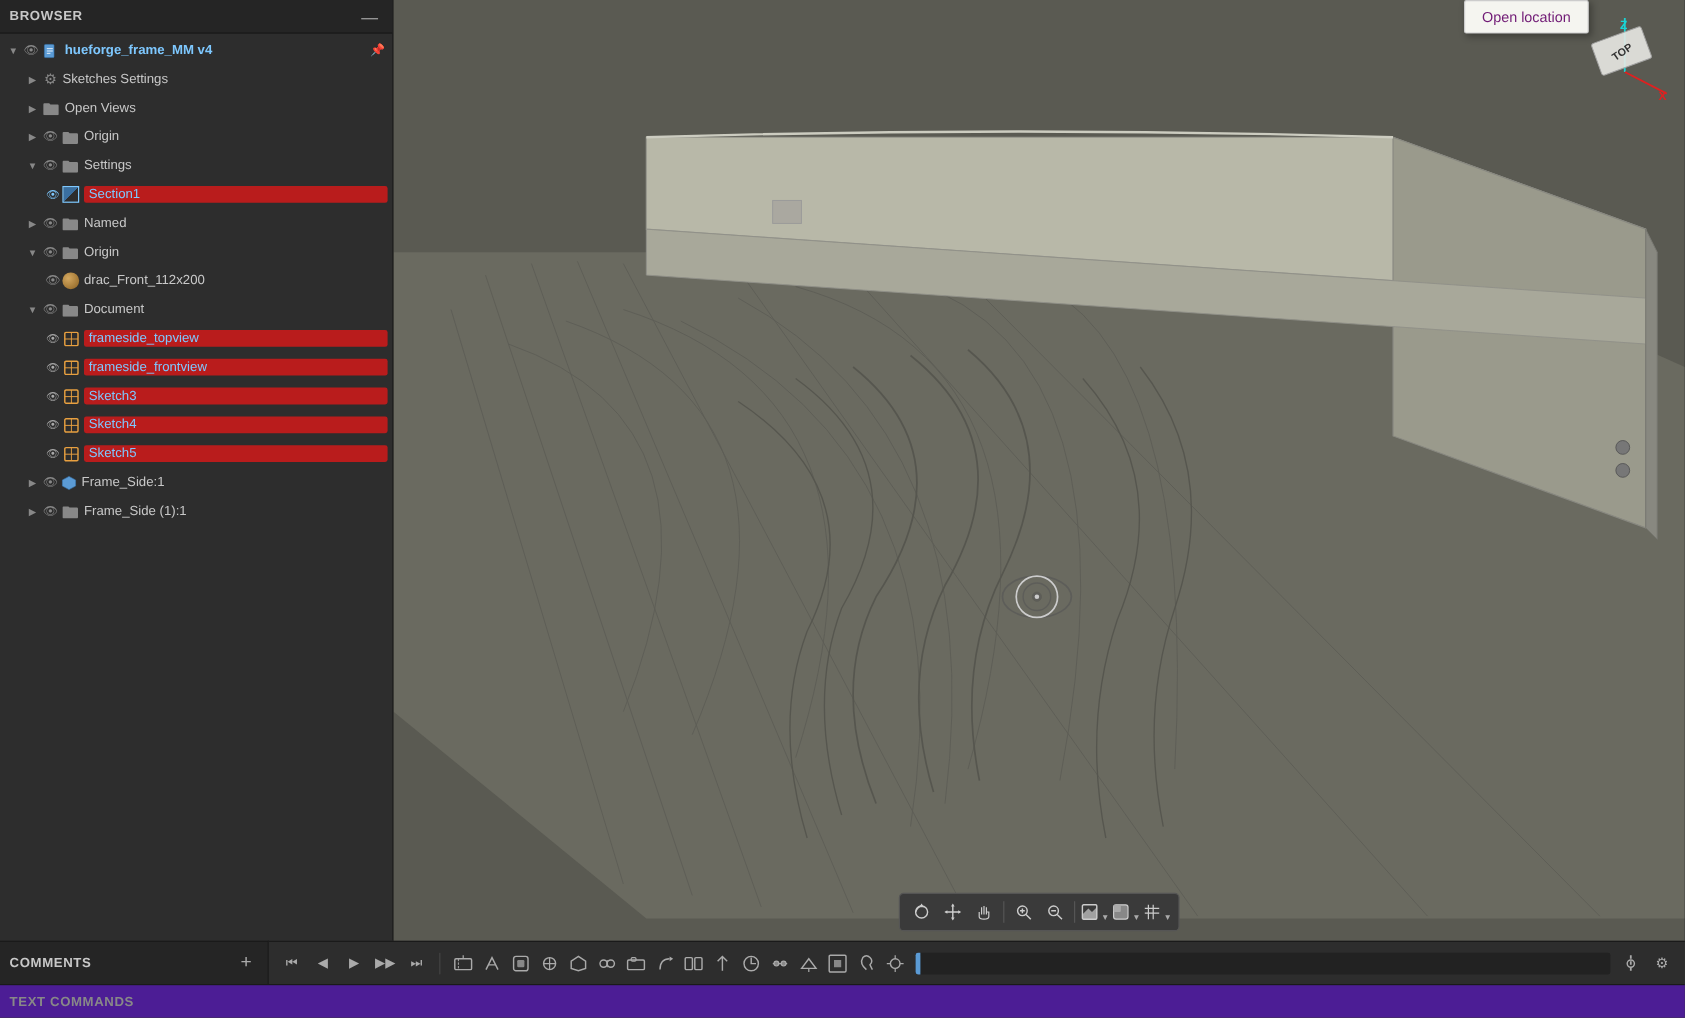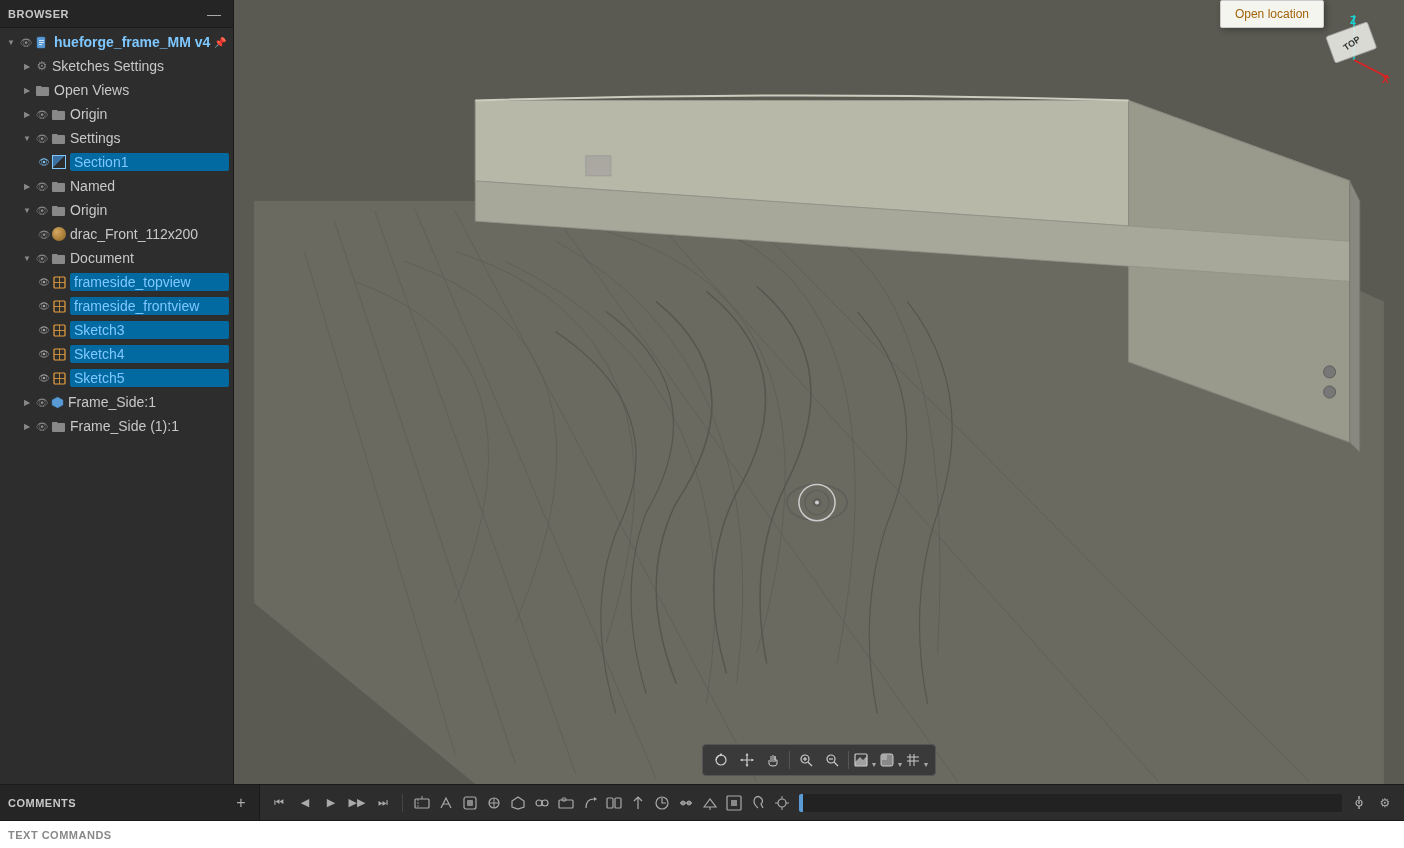--- a/index.html
+++ b/index.html
@@ -7,21 +7,21 @@
 
     
     .main-area {
       display: flex;
       flex: 1;
       overflow: hidden;
     }
 
     
     .sidebar {
-      width: 234px;
+      width: 328px;
       background: #2d2d2d;
       display: flex;
       flex-direction: column;
       border-right: 1px solid #1a1a1a;
       flex-shrink: 0;
     }
 
     .sidebar-header {
       display: flex;
       align-items: center;
@@ -91,27 +91,27 @@
       height: 16px;
       display: flex;
       align-items: center;
       justify-content: center;
       flex-shrink: 0;
       margin-right: 2px;
     }
 
     .item-label {
       color: #c8c8c8;
-      font-size: 14px;
+      font-size: 11px;
       margin-left: 2px;
       flex: 1;
     }
 
     .item-label.highlighted {
-      background: #0369a1;
+      background: #b91c1c;
       color: #7ec8ff;
       padding: 1px 4px;
       border-radius: 2px;
     }
     .folder-gray { color: #888; }
 
     
     .viewport {
       flex: 1;
       position: relative;
@@ -144,21 +144,21 @@
       background: #f5f5f0;
       border: 1px solid #ccc;
       padding: 6px 14px;
       border-radius: 2px;
       font-size: 12px;
       box-shadow: 2px 2px 6px rgba(0,0,0,0.3);
       z-index: 100;
     }
 
     .open-location-link {
-      color: #a16207;
+      color: #701a75;
       text-decoration: none;
       cursor: pointer;
     }
 
     
     .viewport-toolbar {
       position: absolute;
       bottom: 8px;
       left: 50%;
       transform: translateX(-50%);
@@ -275,21 +275,21 @@
       align-items: center;
       justify-content: center;
       color: #aaa;
       cursor: pointer;
       font-size: 12px;
     }
 
     
     .text-commands {
       height: 28px;
-      background: #ffffff;
+      background: #4c1d95;
       border-top: 1px solid #1a1a1a;
       display: flex;
       align-items: center;
       padding: 0 8px;
     }
 
     .text-commands-label {
       color: #888;
       font-size: 11px;
       font-weight: 600;
@@ -649,21 +649,21 @@
           </svg>
       </div>
     </div>
   </div>
 </div>
 
 <div style="display:flex;flex-direction:column;">
 
   <div style="display:flex;">
 
-    <div class="comments-panel" style="width:260px;flex-shrink:0;border-right:1px solid #1a1a1a;">
+    <div class="comments-panel" style="width:224px;flex-shrink:0;border-right:1px solid #1a1a1a;">
       <span class="comments-title">COMMENTS</span>
       <div style="width:20px;height:20px;display:flex;align-items:center;justify-content:center;color:#aaa;cursor:pointer;font-size:16px;">+</div>
     </div>
 
     <div class="animation-toolbar" style="flex:1;">
 
       <div class="anim-btn">⏮</div>
       <div class="anim-btn">◀</div>
       <div class="anim-btn">▶</div>
       <div class="anim-btn">▶▶</div>

